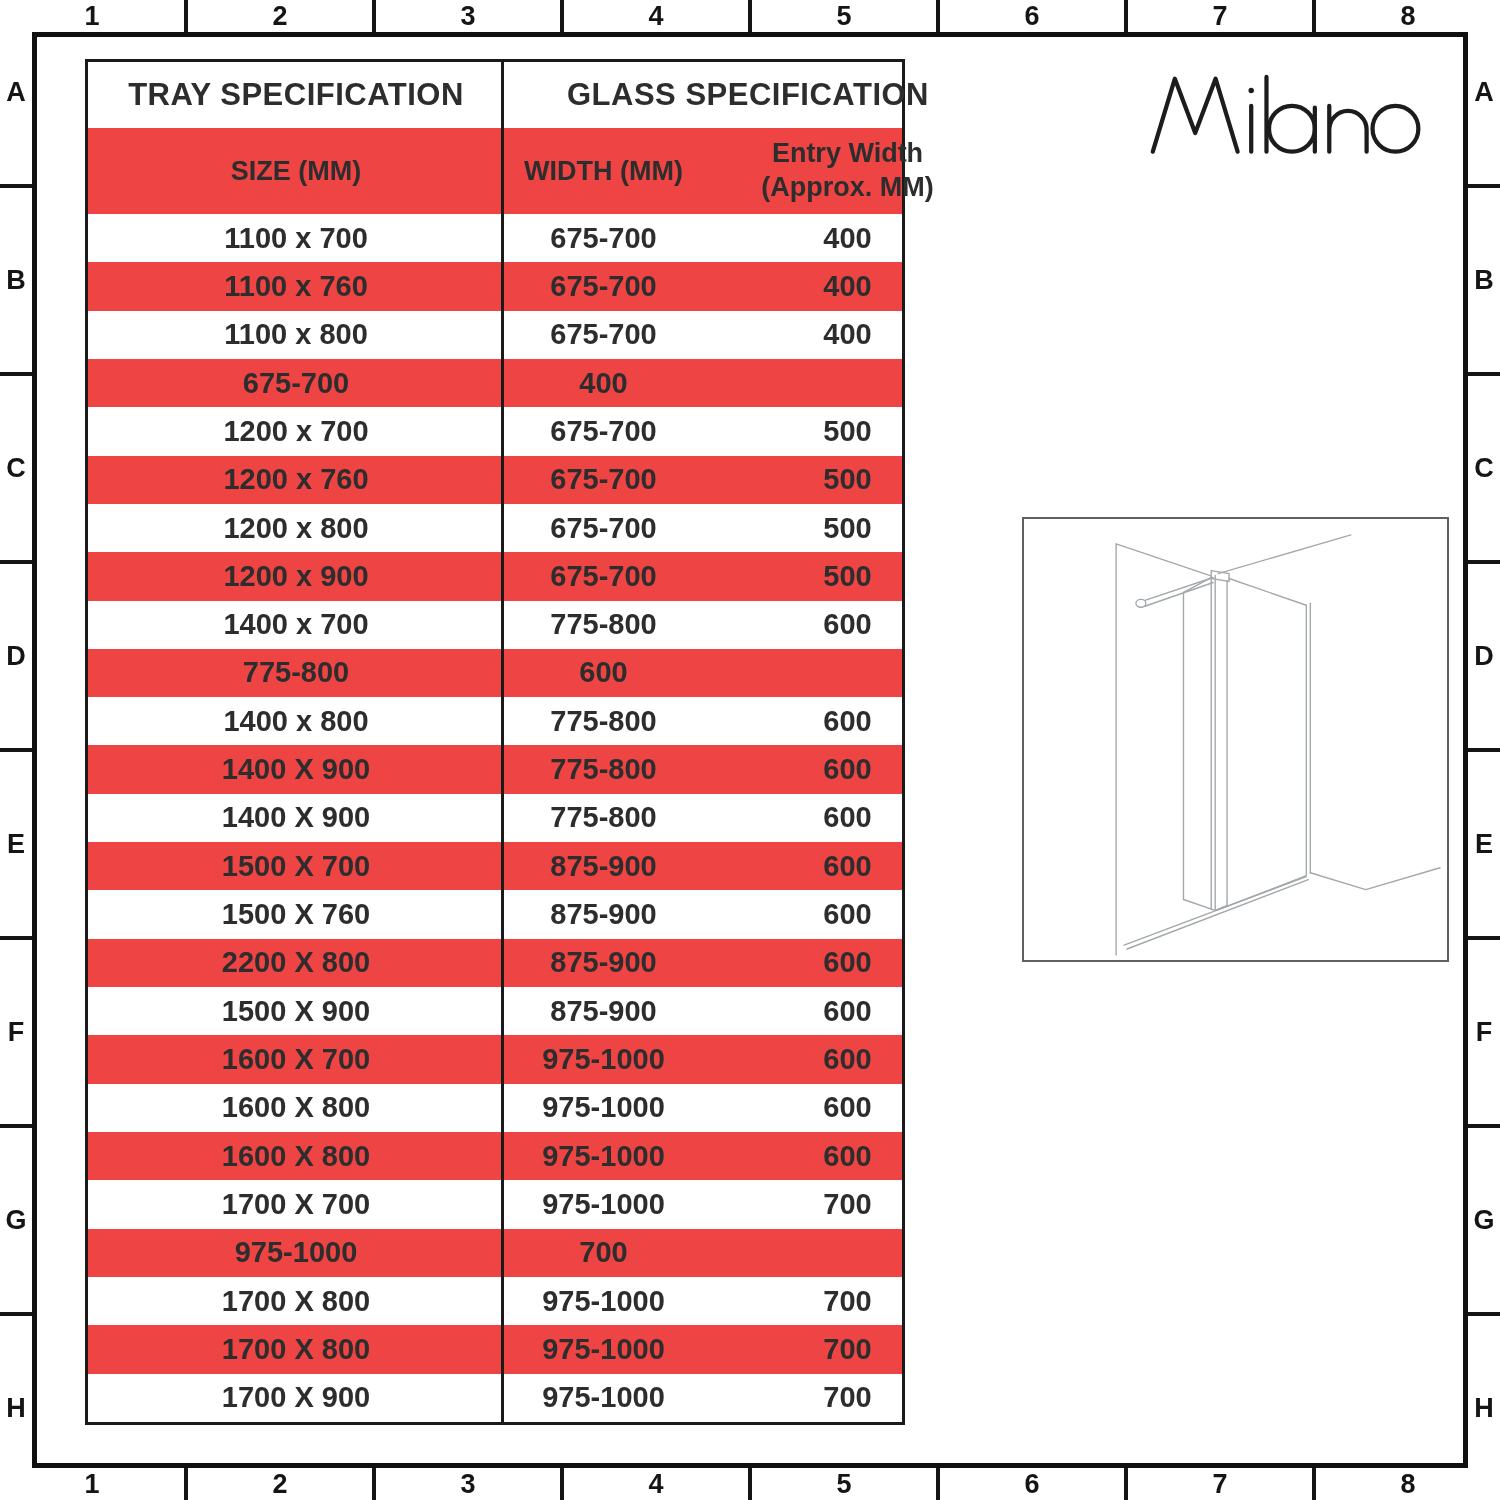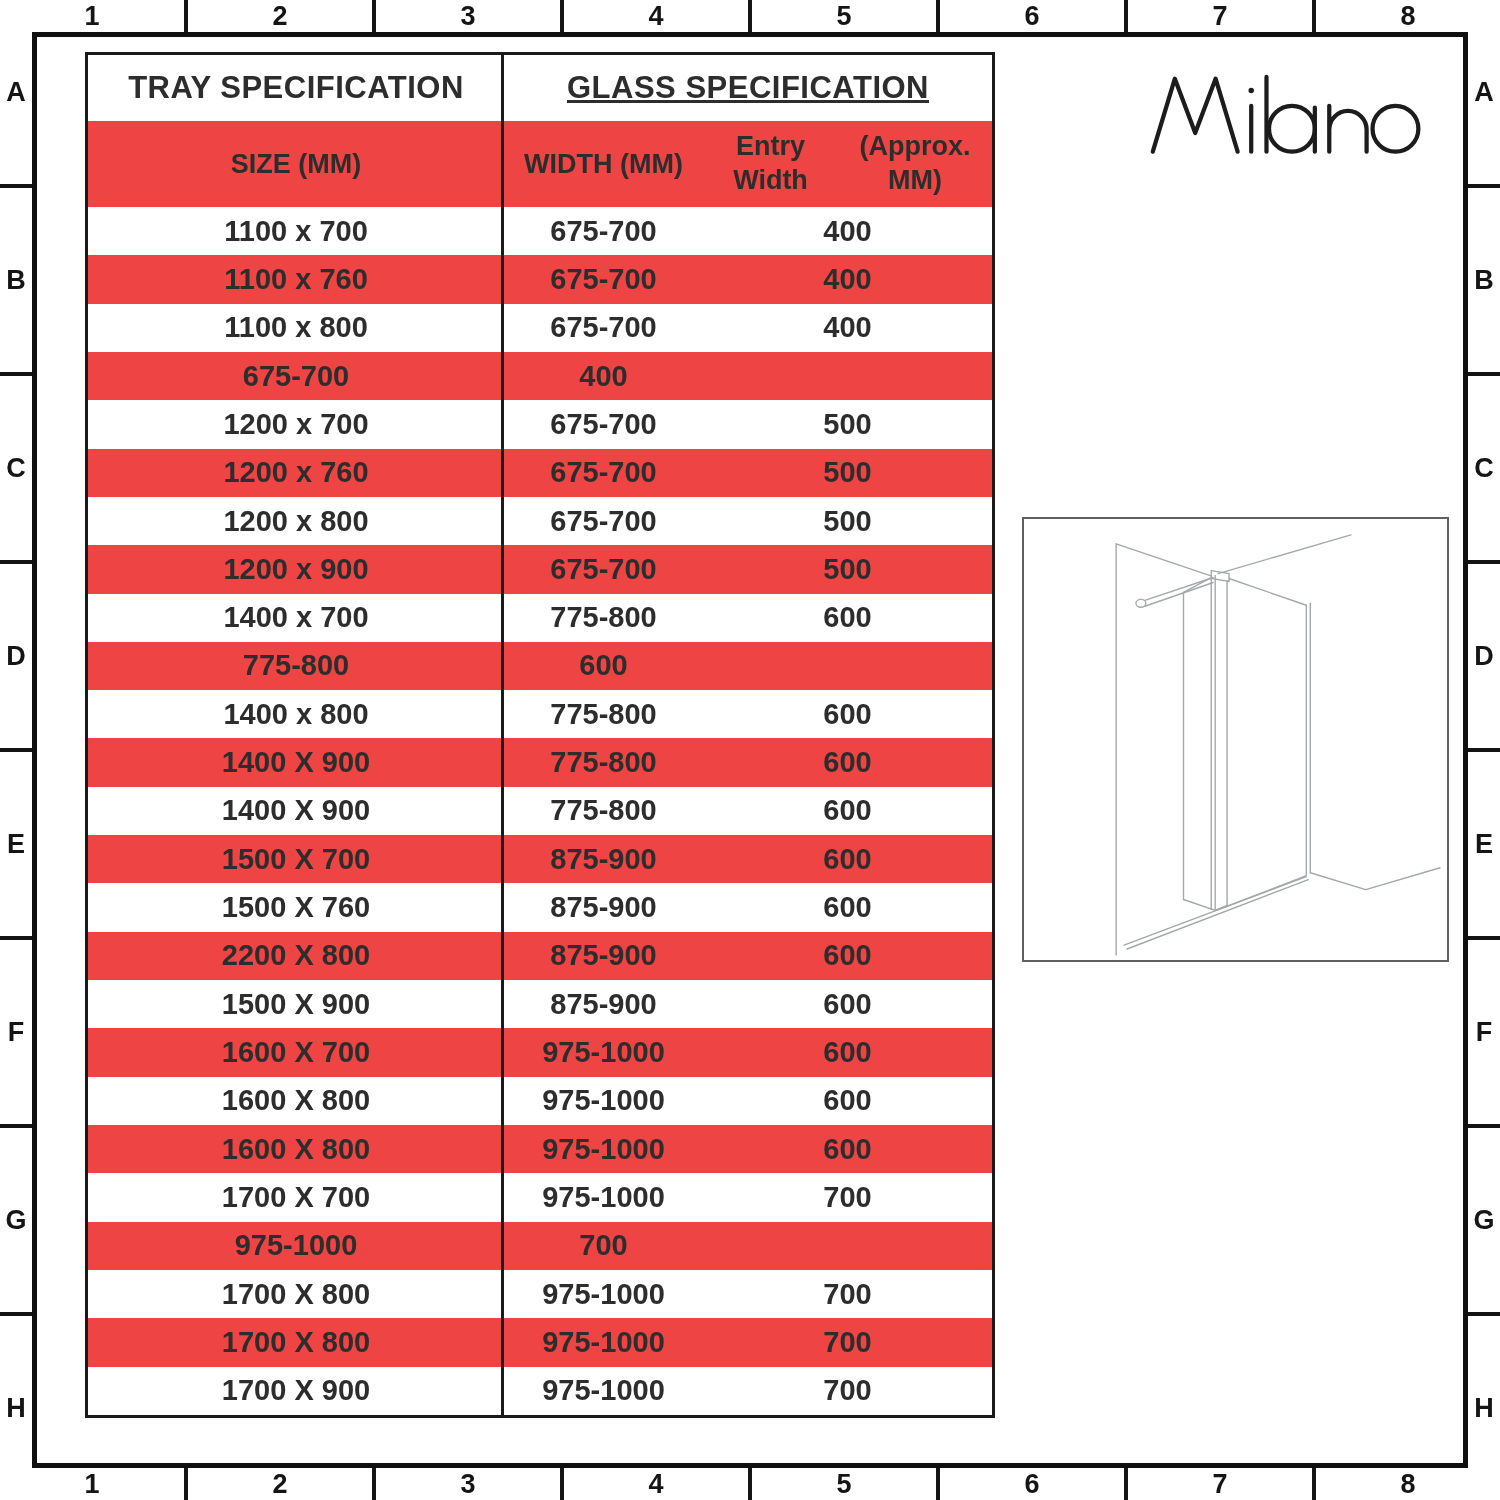--- a/index.html
+++ b/index.html
@@ -21,39 +21,39 @@
   .strip-bottom .tick-cell + .tick-cell{border-left:4px solid #151515;}
   .strip-left .tick-cell + .tick-cell,
   .strip-right .tick-cell + .tick-cell{border-top:4px solid #151515;}
   
   .border-frame{
     position:absolute;left:32px;top:32px;width:1426px;height:1426px;
     border:5px solid #101010;background:transparent;
   }
   
   .spec-table{
-    position:absolute;left:85px;top:52px;width:910px;height:1366px;
+    position:absolute;left:85px;top:59px;width:820px;height:1366px;
     border:3px solid #1a1a1a;box-sizing:border-box;
     display:flex;flex-direction:column;background:#ffffff;
   }
   .spec-divider{
     position:absolute;left:413px;top:0;width:3px;height:100%;
     background:#1a1a1a;z-index:3;
   }
   .row{display:grid;grid-template-columns:416px 199px 289px;align-items:center;}
   .row .cell{
     display:flex;align-items:center;justify-content:center;text-align:center;
     color:#2d2d2d;font-weight:bold;height:100%;
   }
   .sec-row{height:66px;flex:0 0 66px;background:#ffffff;}
   .sec-row .cell{font-size:31px;letter-spacing:.5px;}
-  .sec-row .span2{grid-column:2/4;text-decoration:underline;}
+  .sec-row .span2{grid-column:2/4;}
   .head-row{height:86px;flex:0 0 86px;}
   .head-row .cell{font-size:27px;}
-  .entry-head{flex-direction:row;line-height:1.25;}
+  .entry-head{flex-direction:column;line-height:1.25;}
   #data-rows{flex:1;display:flex;flex-direction:column;}
   .data-row{flex:1;}
   .data-row .cell{font-size:29px;}
   .gray{background:#ef4444;}
   
   .logo{position:absolute;left:1146px;top:68px;width:280px;height:96px;}
   .logo svg{width:100%;height:100%;}
   
   .diagram-box{
     position:absolute;left:1022px;top:517px;width:427px;height:445px;

